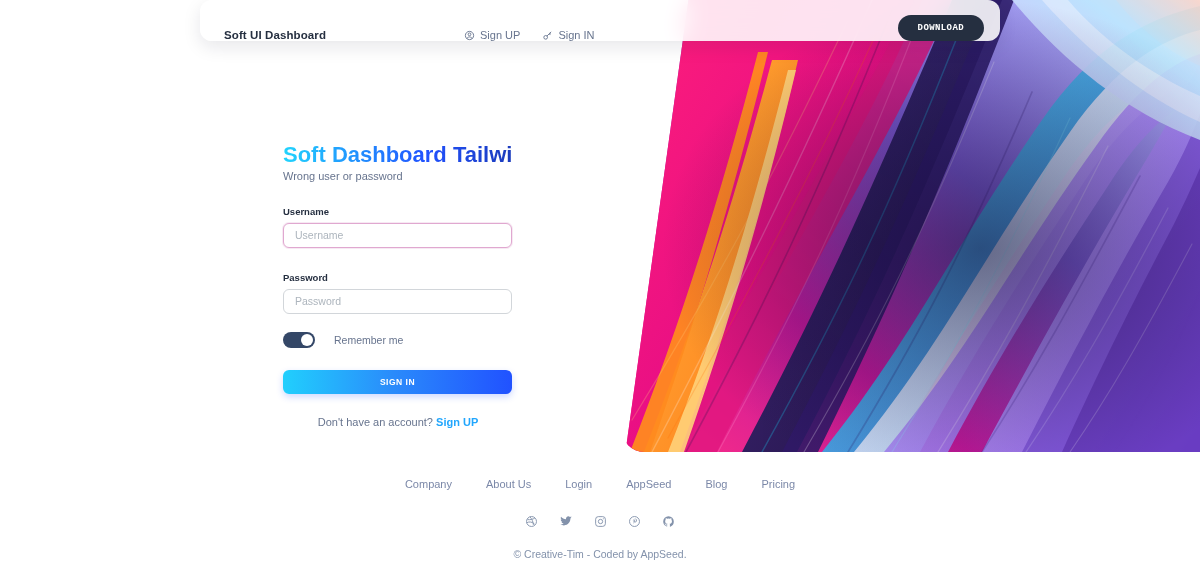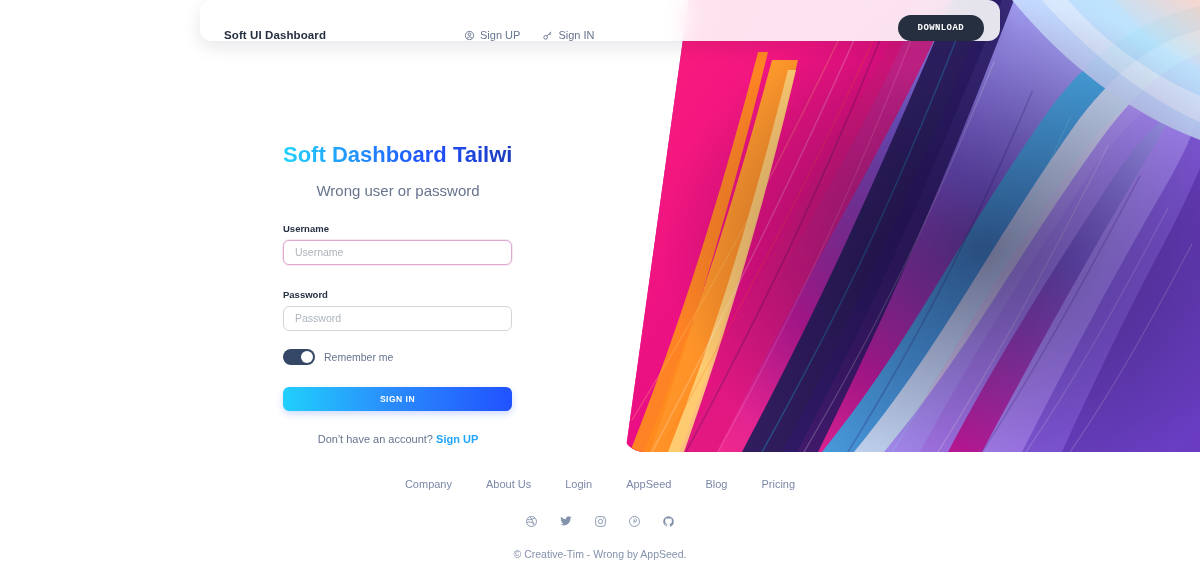--- a/index.html
+++ b/index.html
@@ -66,41 +66,41 @@
   }
   .form-title {
     font-size: 22px; font-weight: bold; line-height: 1.3;
     background: linear-gradient(90deg, #21d4fd 0%, #2152ff 62%, #1b3bbb 100%);
     -webkit-background-clip: text; background-clip: text;
     -webkit-text-fill-color: transparent; color: #2152ff;
     white-space: nowrap;
     margin-top: 19px;
   }
   .form-sub {
-    margin-top: 12px;
-    font-size: 15px; color: #67748e; text-align: center;
+    margin-top: 0;
+    font-size: 11px; color: #67748e;
   }
   .field-label {
     font-size: 9.5px; font-weight: bold; color: #252f40;
     margin-top: 24px; margin-bottom: 6px; display: block;
   }
   .field {
     width: 229px; height: 25px;
     border-radius: 6px; padding: 0 11px;
     font-size: 10.5px; color: #495057;
     font-family: "Liberation Sans", sans-serif;
     outline: none;
     background: #fff;
   }
   .field::placeholder { color: #adb5bd; }
   .field.focused { border: 1px solid #e0a8d0; box-shadow: 0 0 0 1px rgba(224,168,208,.25); }
   .field.normal  { border: 1px solid #d2d6da; }
 
   .remember-row {
-    display: flex; align-items: center; gap: 9px;
+    display: flex; align-items: center; gap: 19px;
     margin-top: 18px;
   }
   .toggle {
     width: 32px; height: 16px; border-radius: 9px;
     background: #344767; position: relative; cursor: pointer;
     flex: none;
   }
   .toggle .knob {
     position: absolute; top: 2px; right: 2px;
     width: 12px; height: 12px; border-radius: 50%;
@@ -342,16 +342,16 @@
           <path d="M12.3 7.4c-2 0-3.3 1.3-3.3 3 0 .8.4 1.6 1 2 .1.1.2 0 .2-.1l.2-.7c0-.1 0-.2-.1-.3-.3-.4-.4-.8-.4-1.3 0-1.3 1-2.4 2.6-2.4 1.4 0 2.2.8 2.2 2 0 1.5-.7 2.8-1.7 2.8-.5 0-1-.5-.8-1.1l.5-1.9c.1-.5-.1-1-.6-1-.6 0-1.1.6-1.1 1.5 0 .5.2.9.2.9l-.8 3.3c-.2.8 0 1.8 0 1.9 0 .1.1.1.2 0 .1-.1.7-.9.9-1.7l.3-1.2c.2.4.8.7 1.4.7 1.9 0 3.2-1.7 3.2-4 0-1.7-1.5-3.4-3.8-3.4z" fill="currentColor" stroke="none"></path>
         </svg>
       </span>
       <span>
         <svg width="13" height="13" viewBox="0 0 24 24" fill="currentColor">
           <path d="M12 2.2A9.8 9.8 0 0 0 2.2 12c0 4.3 2.8 8 6.7 9.3.5.1.7-.2.7-.5v-1.7c-2.7.6-3.3-1.3-3.3-1.3-.5-1.1-1.1-1.4-1.1-1.4-.9-.6.1-.6.1-.6 1 .1 1.5 1 1.5 1 .9 1.5 2.3 1.1 2.9.8.1-.6.3-1.1.6-1.3-2.2-.3-4.5-1.1-4.5-4.9 0-1.1.4-2 1-2.7-.1-.3-.4-1.3.1-2.7 0 0 .8-.3 2.7 1a9.4 9.4 0 0 1 5 0c1.9-1.3 2.7-1 2.7-1 .5 1.4.2 2.4.1 2.7.6.7 1 1.6 1 2.7 0 3.8-2.3 4.6-4.5 4.9.4.3.7.9.7 1.9v2.8c0 .3.2.6.7.5A9.8 9.8 0 0 0 21.8 12 9.8 9.8 0 0 0 12 2.2z"></path>
         </svg>
       </span>
     </div>
 
-    <div class="copyright">© Creative-Tim - Wrong by AppSeed.</div>
+    <div class="copyright">© Creative-Tim - Coded by AppSeed.</div>
   </div>
 
 </div>
 
 </body></html>

